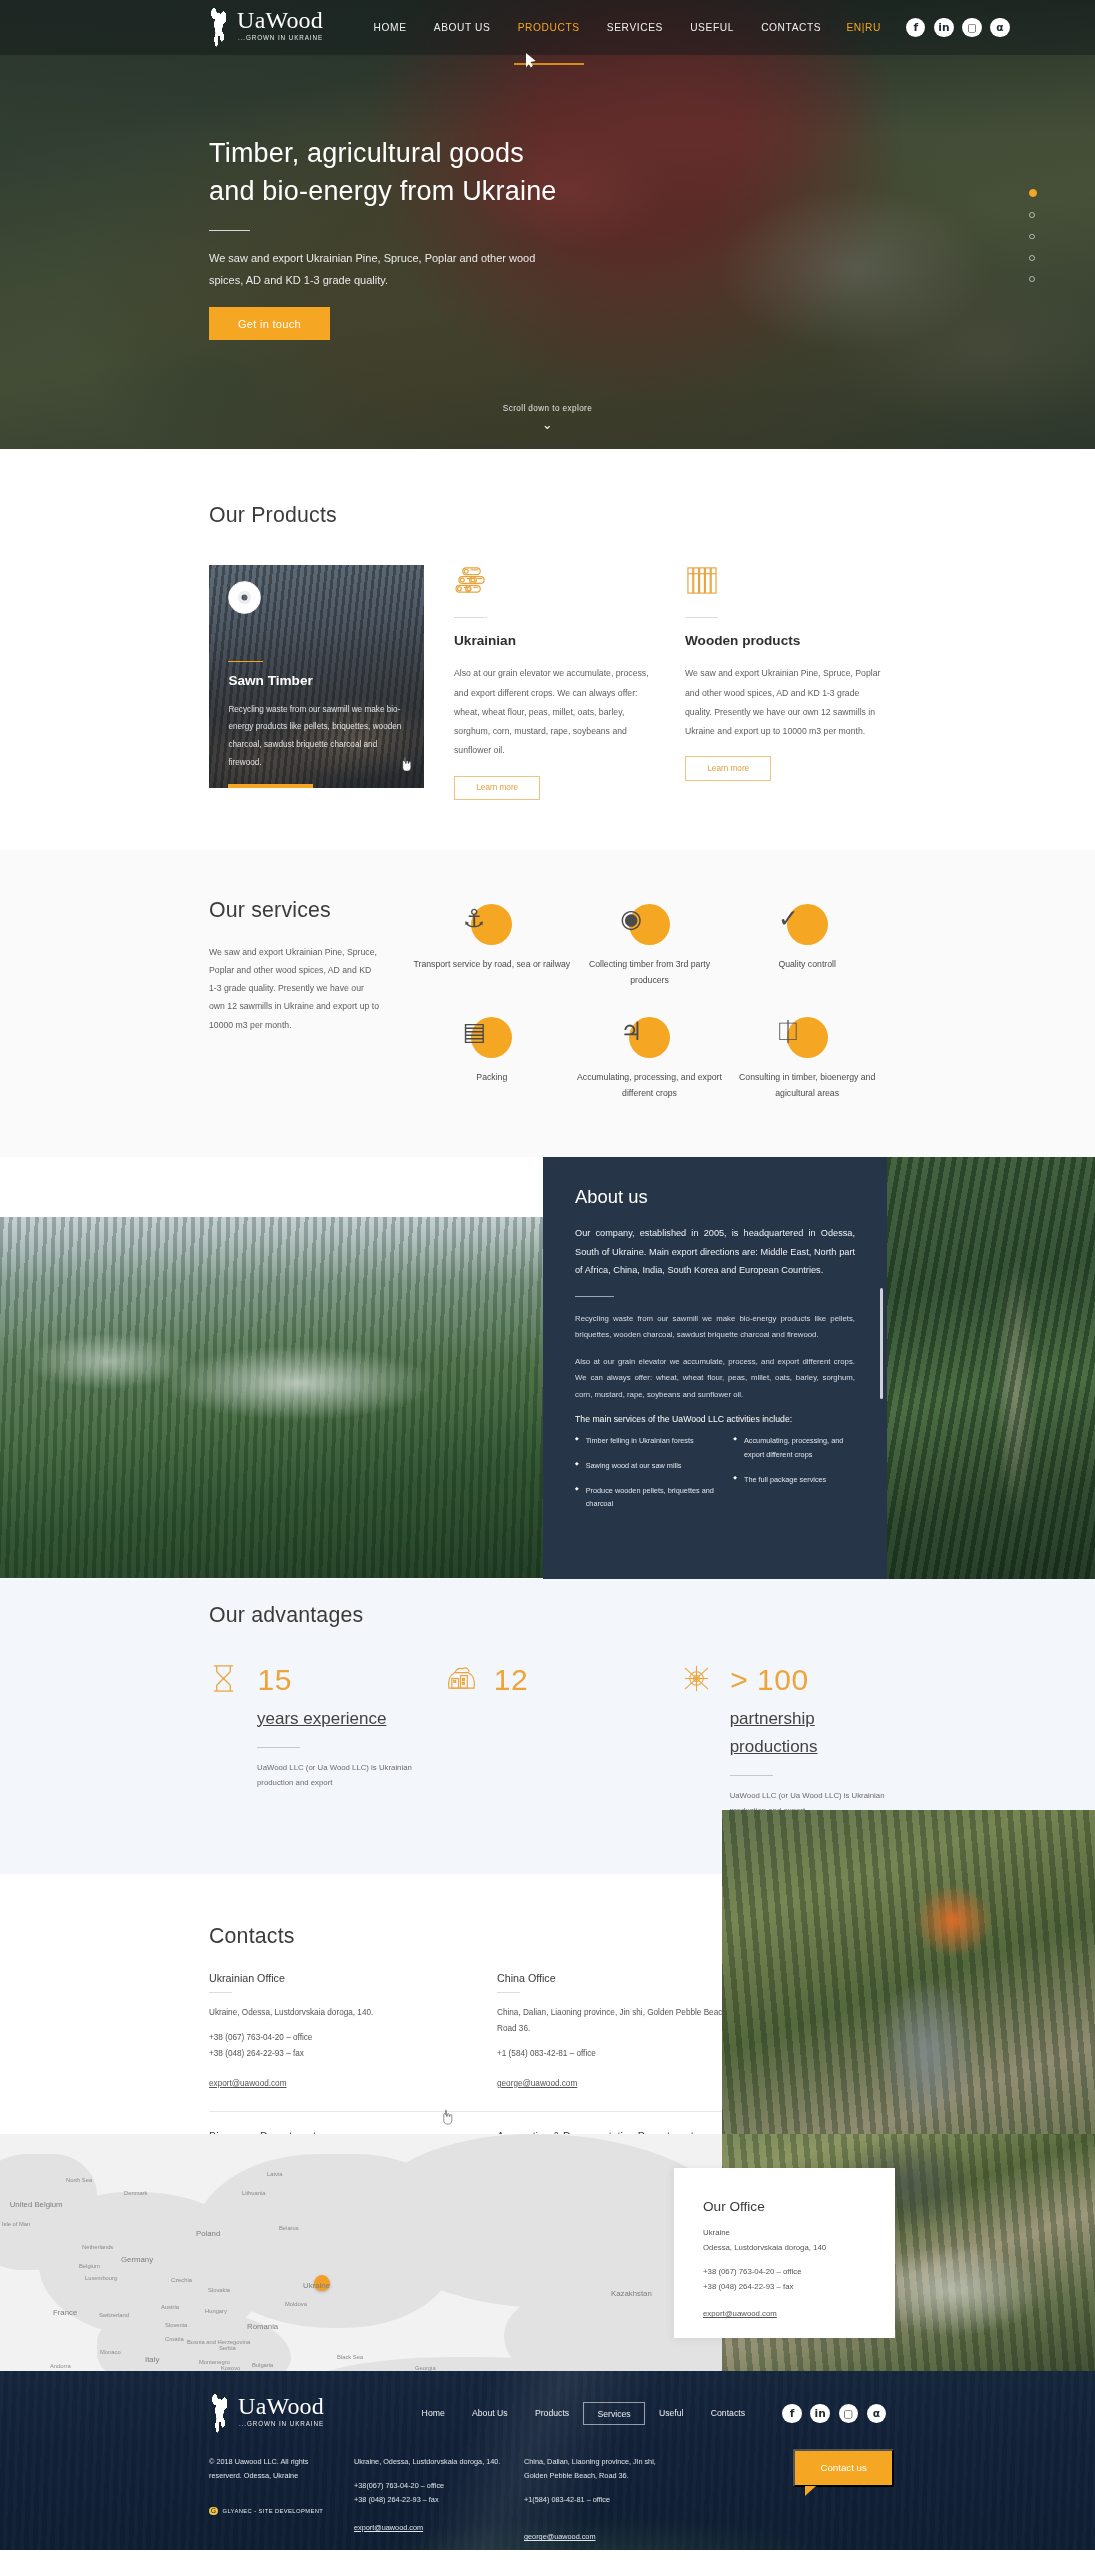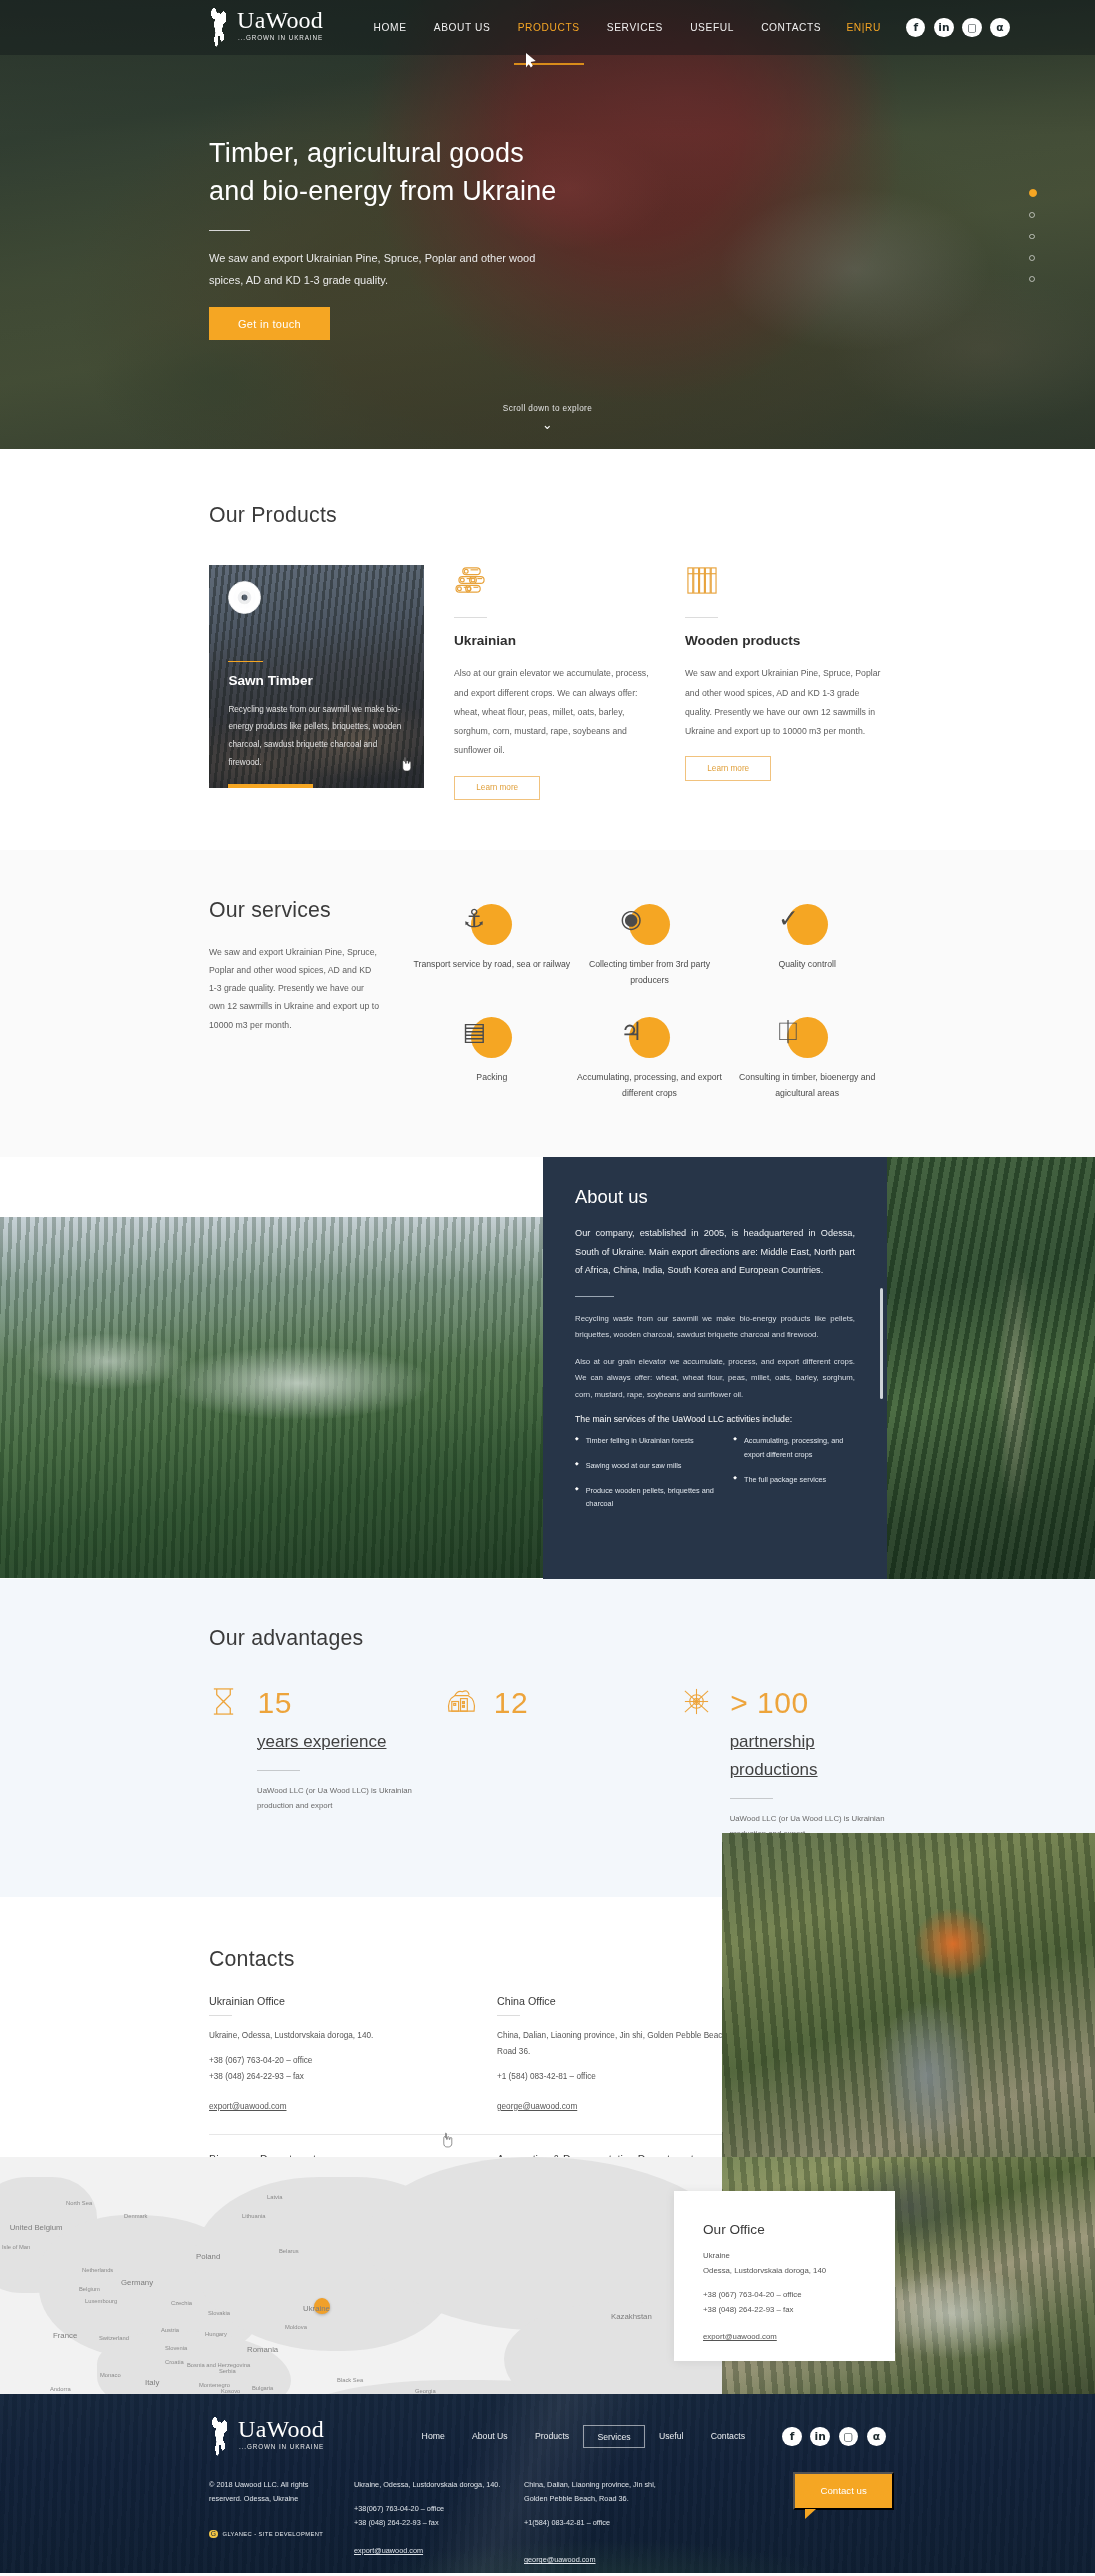--- a/index.html
+++ b/index.html
@@ -251,21 +251,21 @@
     content: "\25C6"; position: absolute; left: 0; top: 0;
     color: #ffffff; font-size: 4.8px;
   }
   .about-lists .c1 { width: 170px; } .about-lists .c2 { width: 145px; }
   .about-scroll {
     position: absolute; right: 3.9px; top: 131px; width: 2.9px; height: 111px;
     background: #cfd4d9; border-radius: 1.9px;
   }
 
   
-  .advantages { background: #f3f7fb; padding-top: 47px; padding-bottom: 56px; }
+  .advantages { background: #f3f7fb; padding-top: 24px; padding-bottom: 56px; }
   .adv-grid { display: flex; margin-top: 35px; }
   .adv-col { width: 257px; }
   .adv-col + .adv-col { margin-left: 32px; }
   .adv-head { display: flex; align-items: center; gap: 15.5px; }
   .adv-ico {
     width: 33px; height: 33px; color: #e8a33c; font-size: 27px; line-height: 1;
     font-family: "DejaVu Sans", sans-serif;
   }
   .adv-num { font-size: 30px; color: #eda43b; font-weight: normal; letter-spacing: 0.5px; }
   .adv-body { margin-left: 48px; margin-top: 7.8px; }

